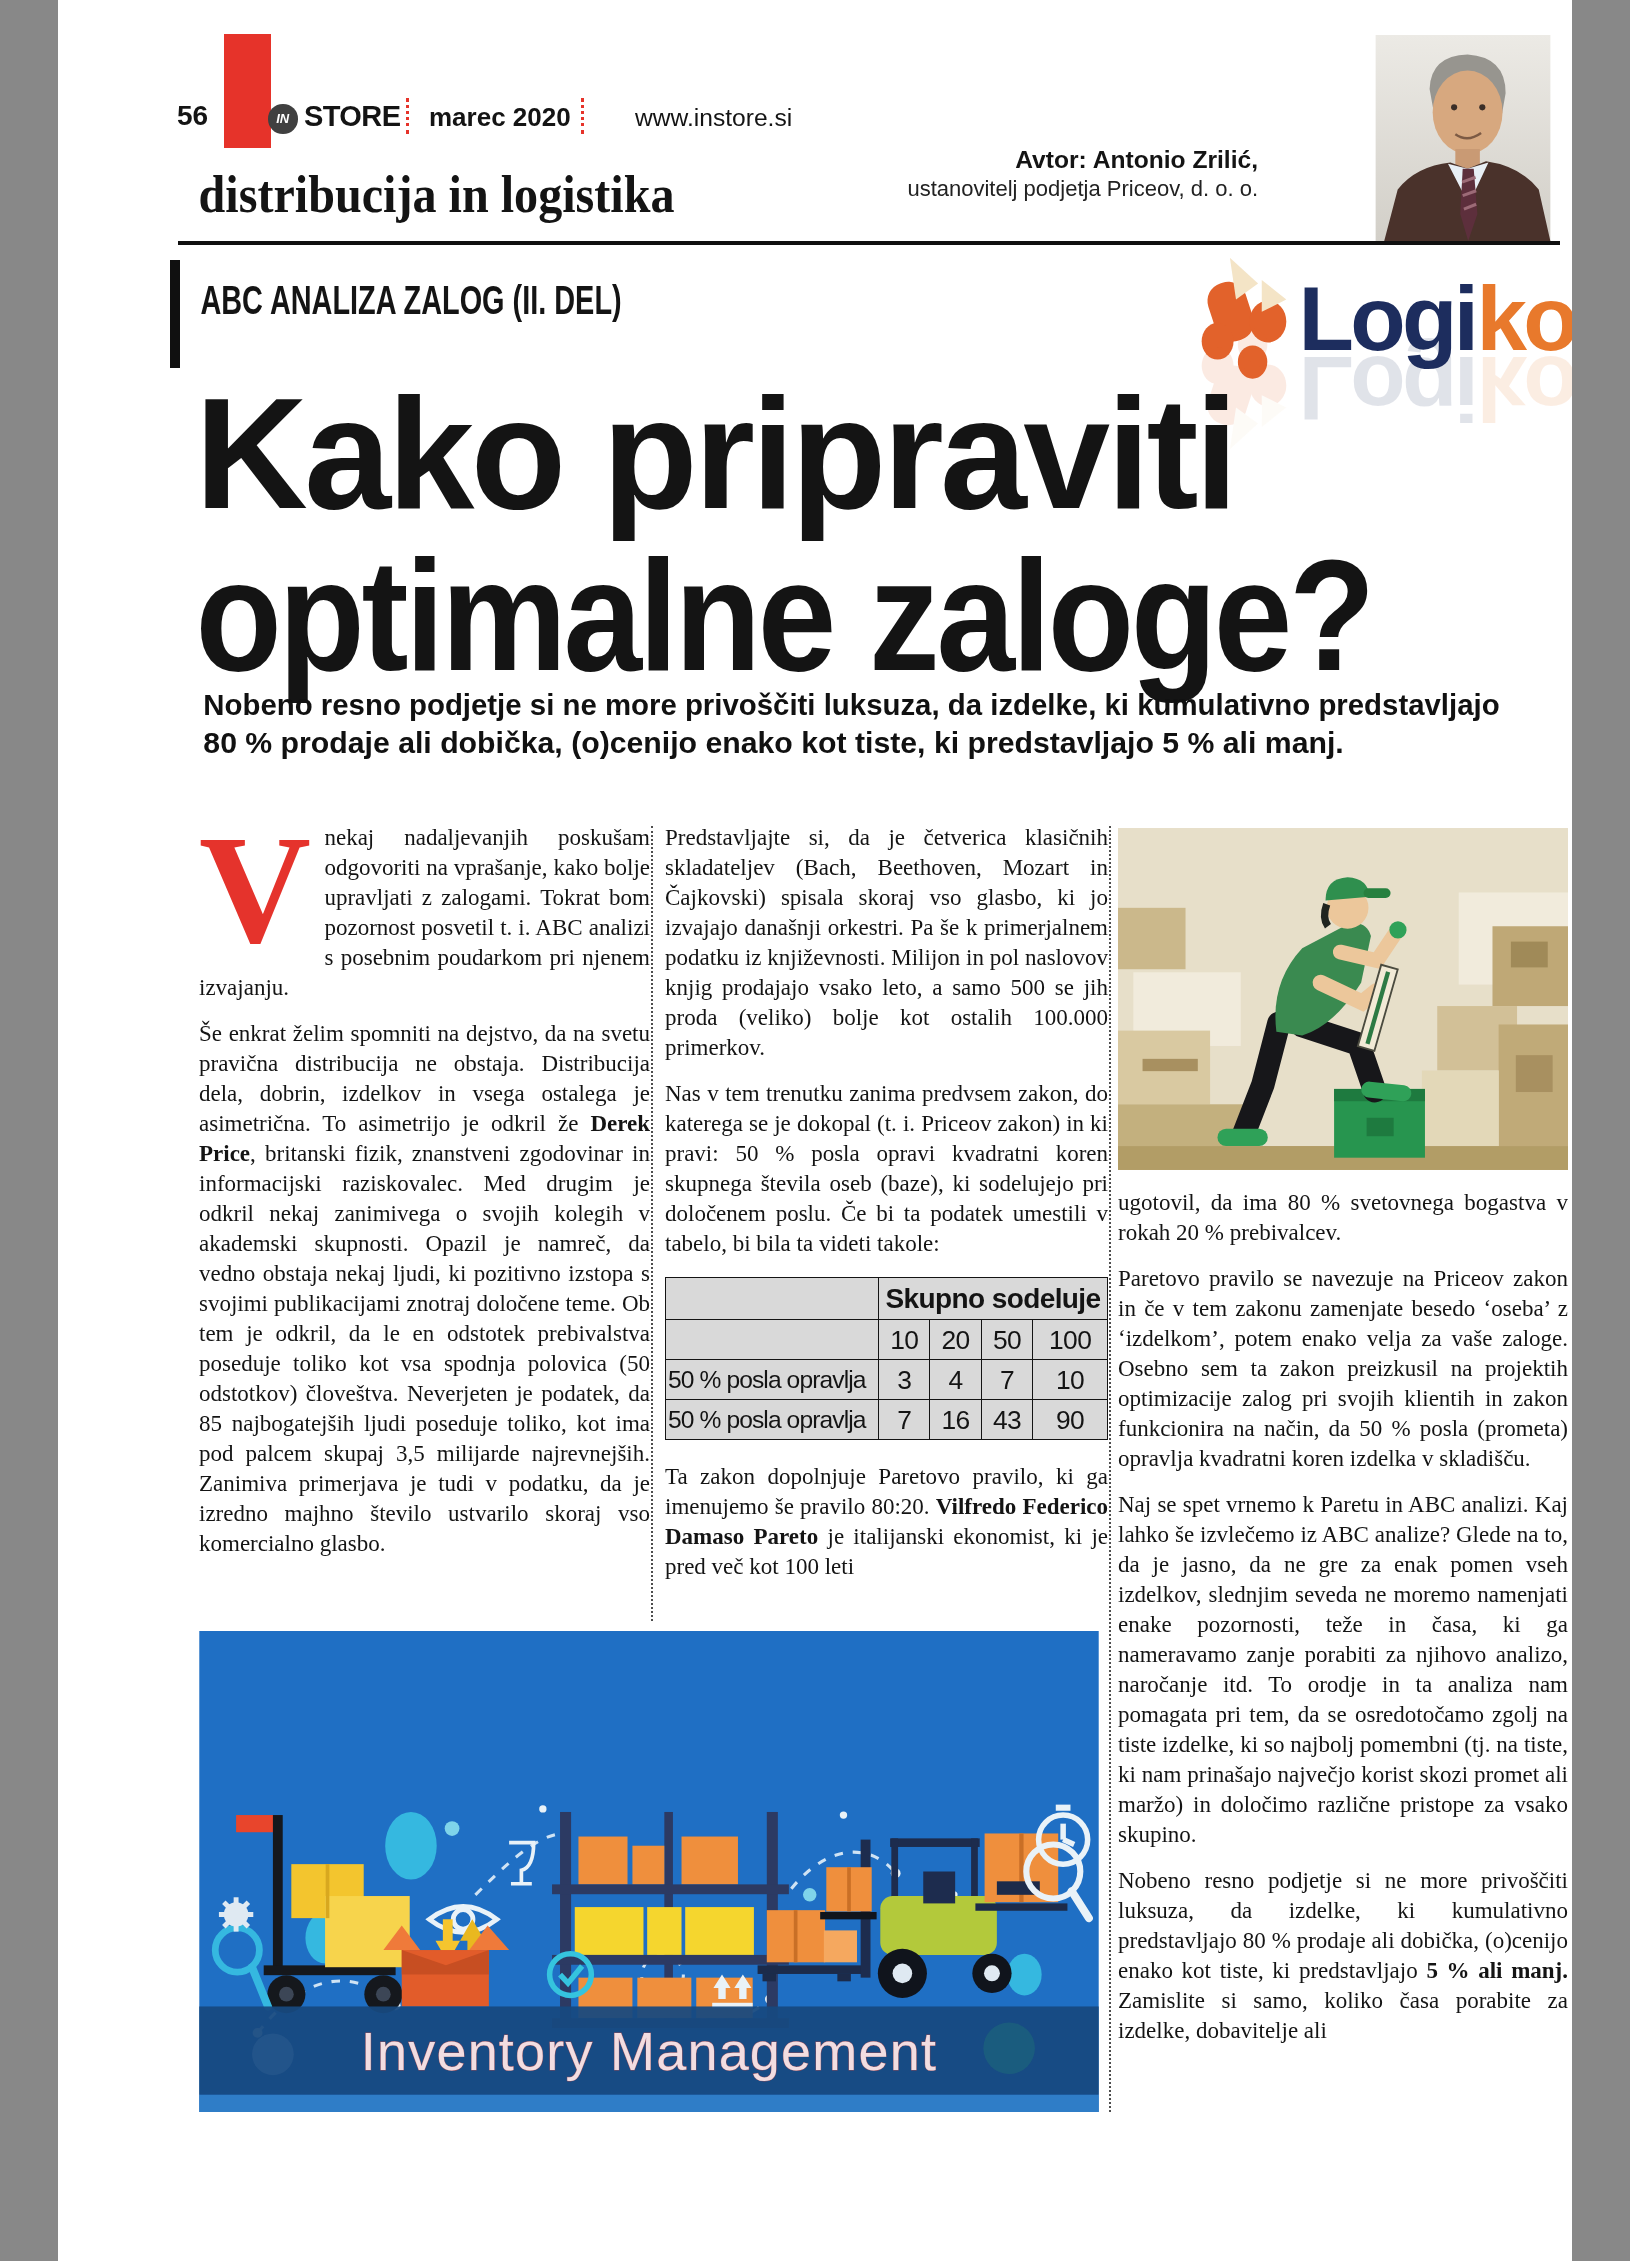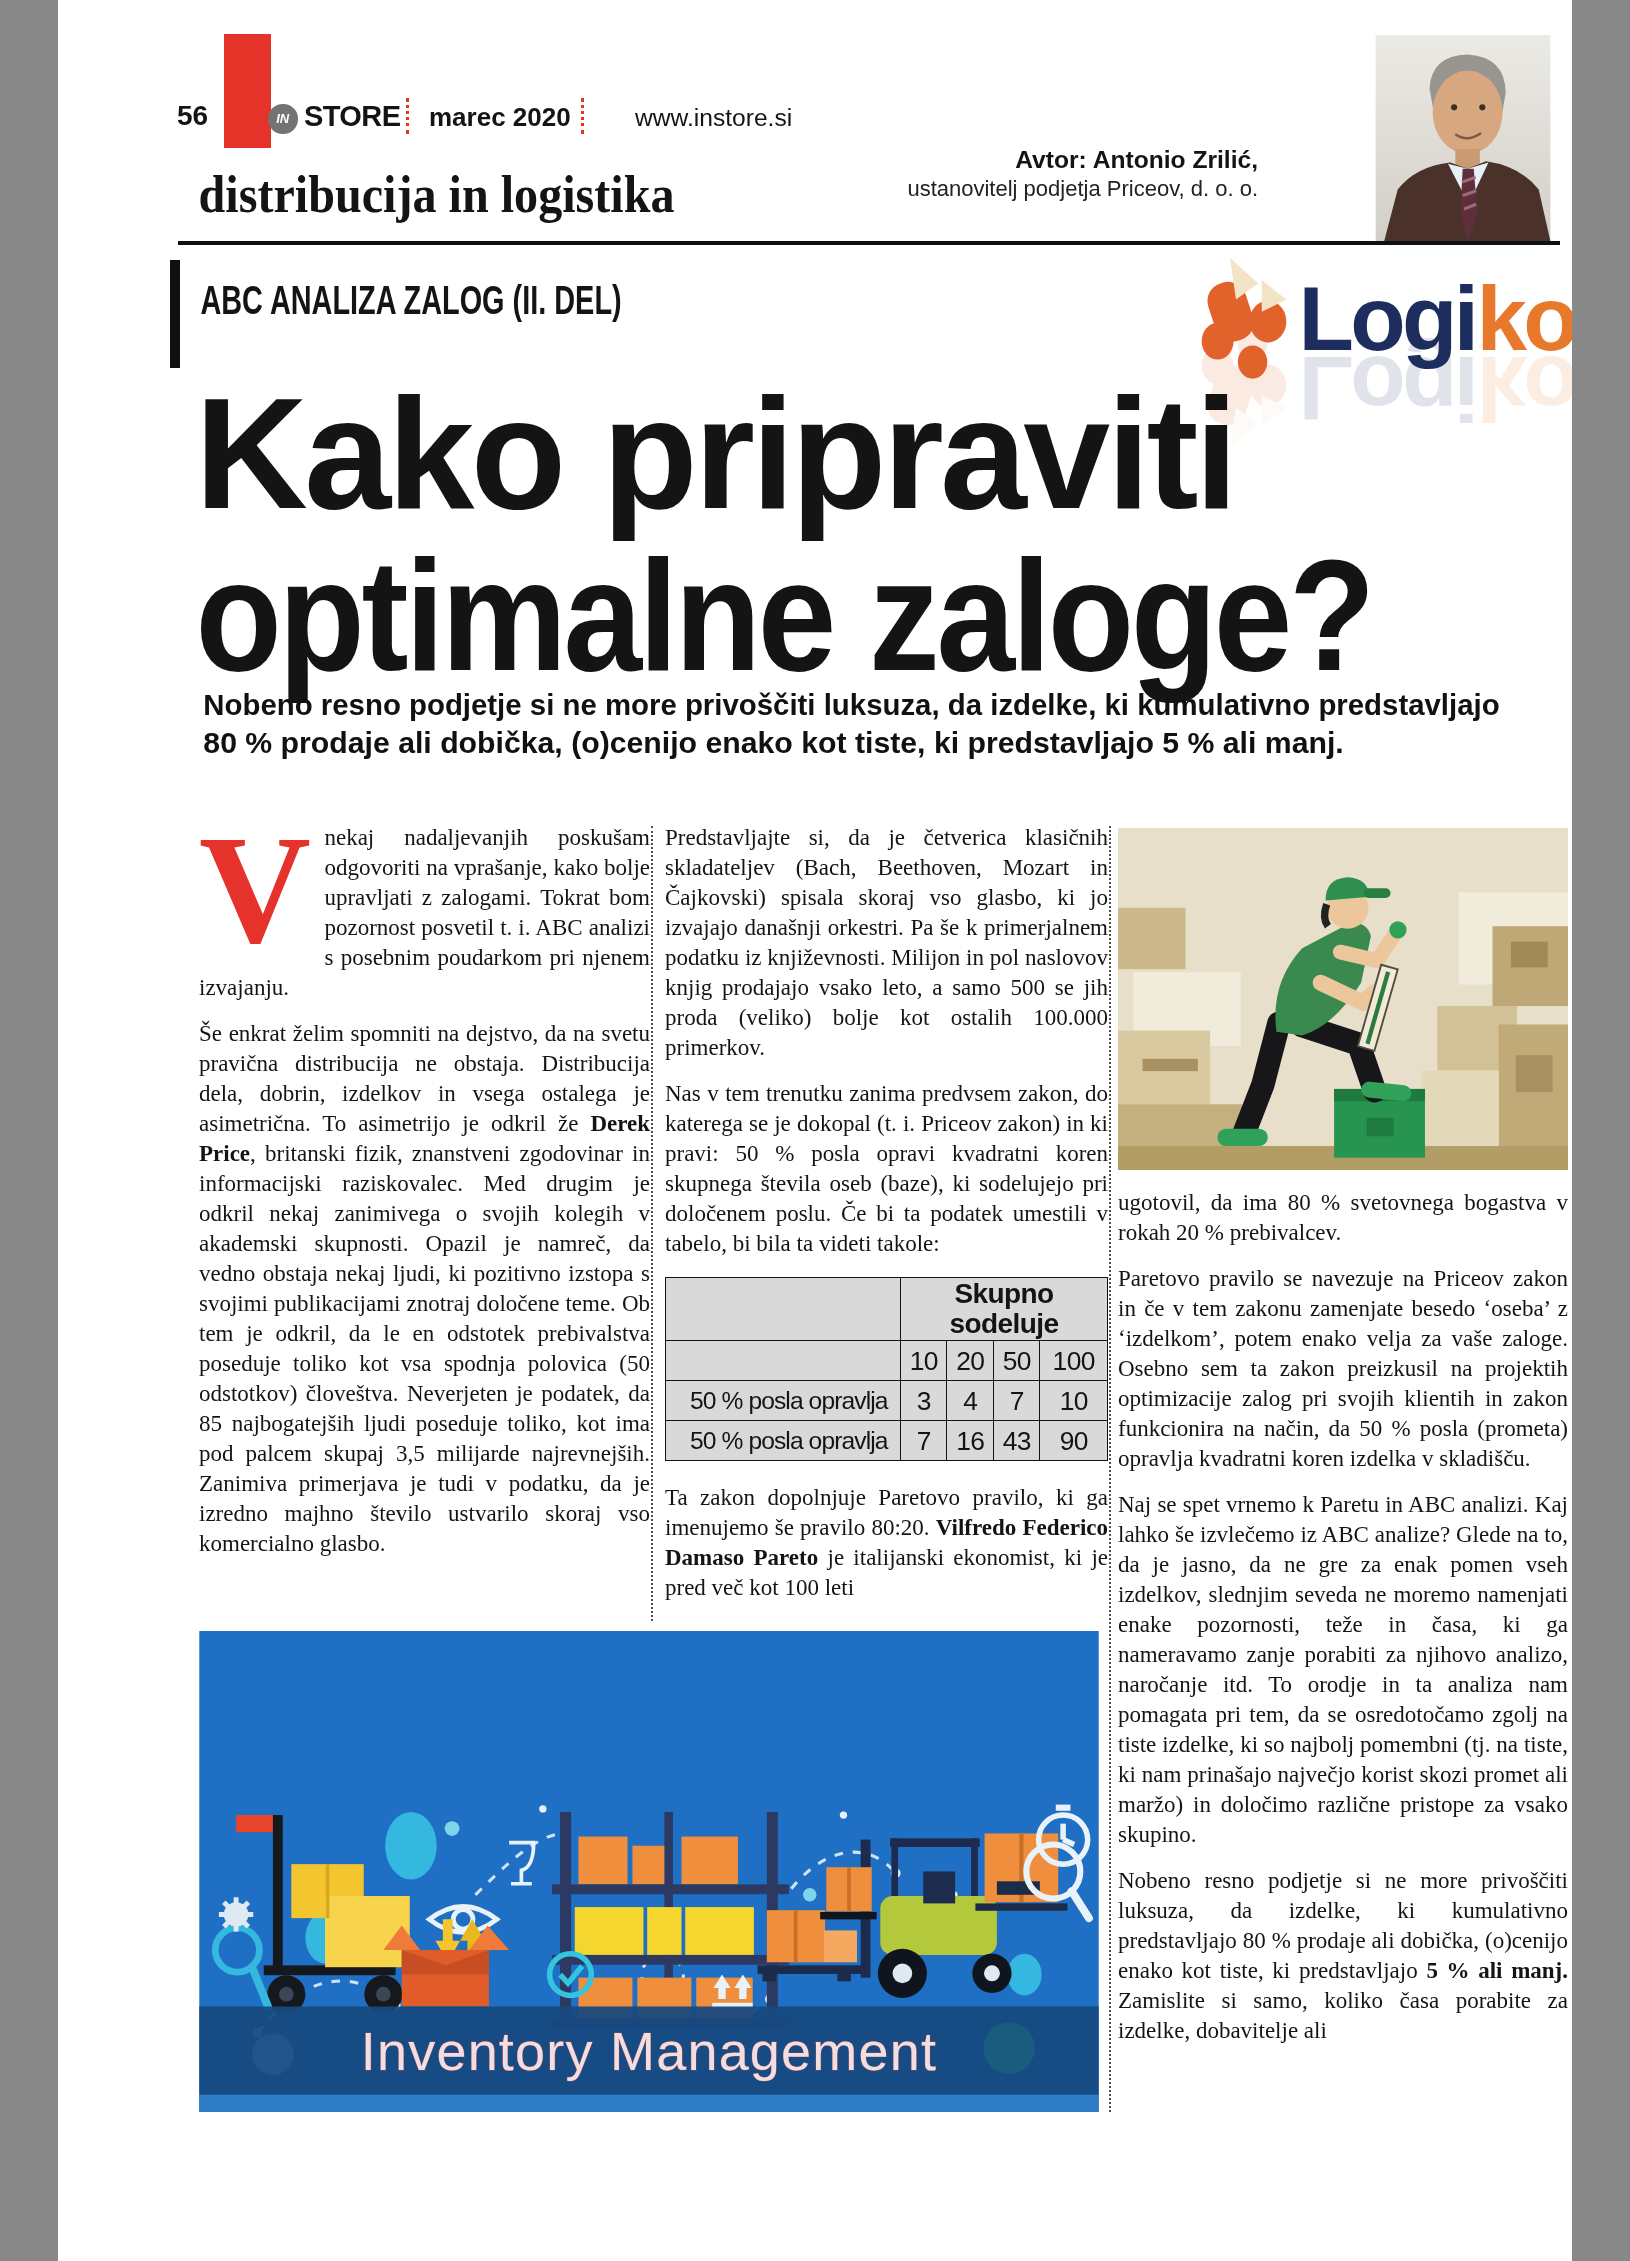--- a/index.html
+++ b/index.html
@@ -2,21 +2,21 @@
 <html lang="sl" style="font-size:9.8px"><head>
 <meta charset="utf-8">
 <style>
   html,body{margin:0;padding:0;background:#888;}
   .page{position:relative;width:1514px;height:2261px;background:#ffffff;margin:0 auto;
         font-family:"Liberation Serif",serif;color:#141414;overflow:hidden;}
   .abs{position:absolute;}
   
   .page-num{left:119px;top:102px;font:bold 28px/1 "Liberation Sans",sans-serif;}
   .red-block{left:166px;top:34px;width:47px;height:114px;background:#e6332a;}
-  .in-circle{left:210px;top:104px;width:29.5px;height:29.5px;background:#737373;border-radius:50%;
+  .in-circle{left:210px;top:104px;width:29.5px;height:29.5px;background:#404040;border-radius:50%;
              display:flex;align-items:center;justify-content:center;
              font:italic bold 13px/1 "Liberation Sans",sans-serif;color:#fff;}
   .brand-store{left:246px;top:102px;font:bold 29px/1 "Liberation Sans",sans-serif;letter-spacing:-0.6px;}
   .hsep{width:0;height:36px;border-left:3.7px dotted #e6332a;top:98px;}
   .sep1{left:348px;} .sep2{left:523px;}
   .issue{left:371px;top:104px;font:bold 26px/1 "Liberation Sans",sans-serif;}
   .website{left:540px;top:106px;font:24.6px/1 "Liberation Sans",sans-serif;margin-left:37px;}
   .author-box{right:314px;top:145px;text-align:right;}
   .author-name{font:bold 24.6px/1.2 "Liberation Sans",sans-serif;}
   .author-role{font:22px/1.3 "Liberation Sans",sans-serif;color:#222;}
@@ -42,21 +42,21 @@
   .vsep{width:0;border-left:2.5px dotted #4d4d4d;}
   .vsep1{left:593px;top:826px;height:795px;}
   .vsep2{left:1051px;top:826px;height:1286px;}
   
   .ptable{border-collapse:collapse;width:100%;background:#d9d9d9;
           font-family:"Liberation Sans",sans-serif;margin:18.4px 0 22px 0;}
   .ptable td,.ptable th{border:1.8px solid #141414;}
   .ptable .hdr{font-size:28px;font-weight:bold;letter-spacing:-0.6px;text-align:center;height:39px;}
   .ptable .num{font-size:26.4px;font-weight:normal;text-align:center;height:37px;letter-spacing:-0.6px;}
   .ptable .c0{width:209px;}
-  .ptable .lbl{font-size:24.6px;letter-spacing:-0.9px;padding-left:24px;text-align:left;}
+  .ptable .lbl{font-size:24.6px;letter-spacing:-0.9px;padding-left:2px;text-align:left;}
   
   .worker-fig{left:1060px;top:828px;width:450px;height:342px;}
   .inventory-fig{left:141px;top:1631px;width:900px;height:481px;}
 </style>
 </head>
 <body>
 
 <div class="page">
 
   <div class="abs page-num">56</div>

